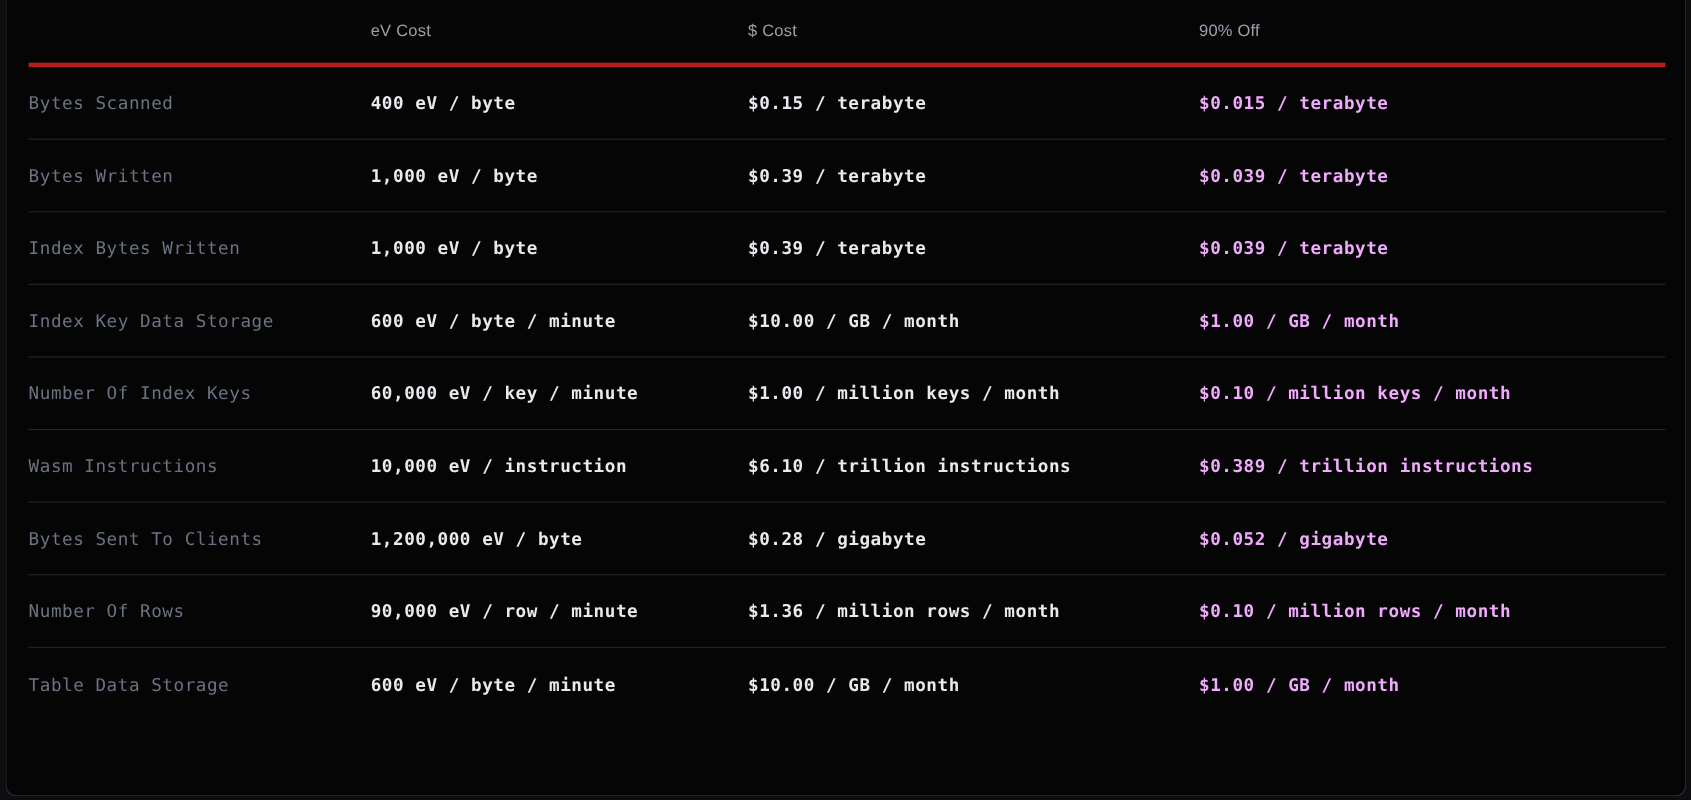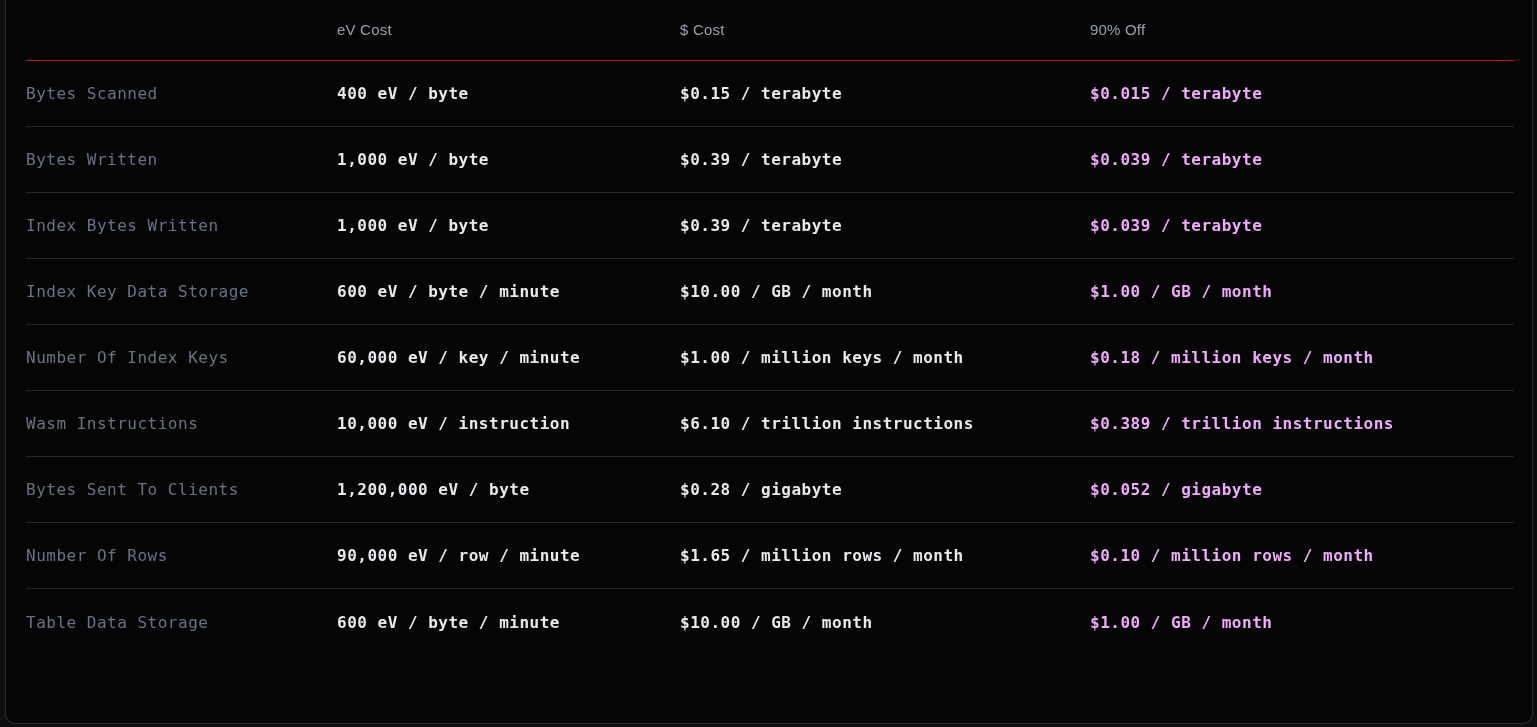--- a/index.html
+++ b/index.html
@@ -19,21 +19,21 @@
     border-bottom: 1px solid #2a2d35;
     border-radius: 0 0 10px 10px;
     overflow: hidden;
   }
   .thead {
     height: 62px;
     margin: 0 18px 0 20px;
     display: grid;
     grid-template-columns: 311px 343px 410px auto;
     align-items: center;
-    border-bottom: 1px solid #b91c1c;
+    border-bottom: 4px solid #b91c1c;
   }
   .th {
     font-size: 15px;
     color: #9aa1ab;
     letter-spacing: 0.2px;
     font-weight: 400;
   }
   .trow {
     height: 66px;
     margin: 0 18px 0 20px;
@@ -91,41 +91,41 @@
     <div class="mono cell-label">Index Key Data Storage</div>
     <div class="mono cell-ev">600 eV / byte / minute</div>
     <div class="mono cell-usd">$10.00 / GB / month</div>
     <div class="mono cell-disc">$1.00 / GB / month</div>
   </div>
 
   <div class="trow">
     <div class="mono cell-label">Number Of Index Keys</div>
     <div class="mono cell-ev">60,000 eV / key / minute</div>
     <div class="mono cell-usd">$1.00 / million keys / month</div>
-    <div class="mono cell-disc">$0.18 / million keys / month</div>
+    <div class="mono cell-disc">$0.10 / million keys / month</div>
   </div>
 
   <div class="trow">
     <div class="mono cell-label">Wasm Instructions</div>
     <div class="mono cell-ev">10,000 eV / instruction</div>
     <div class="mono cell-usd">$6.10 / trillion instructions</div>
     <div class="mono cell-disc">$0.389 / trillion instructions</div>
   </div>
 
   <div class="trow">
     <div class="mono cell-label">Bytes Sent To Clients</div>
     <div class="mono cell-ev">1,200,000 eV / byte</div>
     <div class="mono cell-usd">$0.28 / gigabyte</div>
     <div class="mono cell-disc">$0.052 / gigabyte</div>
   </div>
 
   <div class="trow">
     <div class="mono cell-label">Number Of Rows</div>
     <div class="mono cell-ev">90,000 eV / row / minute</div>
-    <div class="mono cell-usd">$1.65 / million rows / month</div>
+    <div class="mono cell-usd">$1.36 / million rows / month</div>
     <div class="mono cell-disc">$0.10 / million rows / month</div>
   </div>
 
   <div class="trow">
     <div class="mono cell-label">Table Data Storage</div>
     <div class="mono cell-ev">600 eV / byte / minute</div>
     <div class="mono cell-usd">$10.00 / GB / month</div>
     <div class="mono cell-disc">$1.00 / GB / month</div>
   </div>
 </div>

